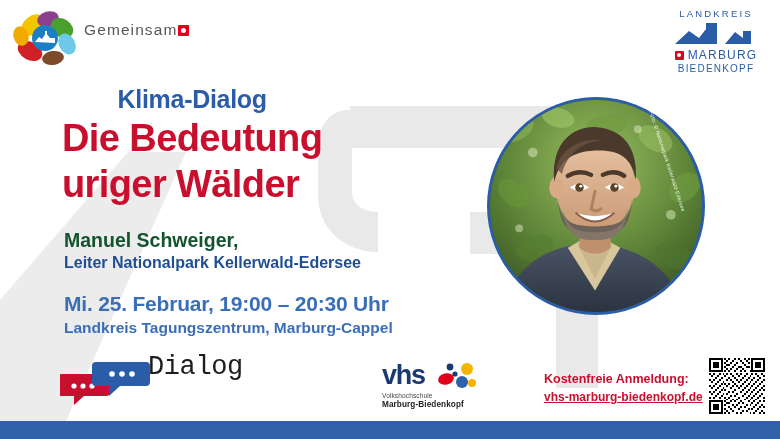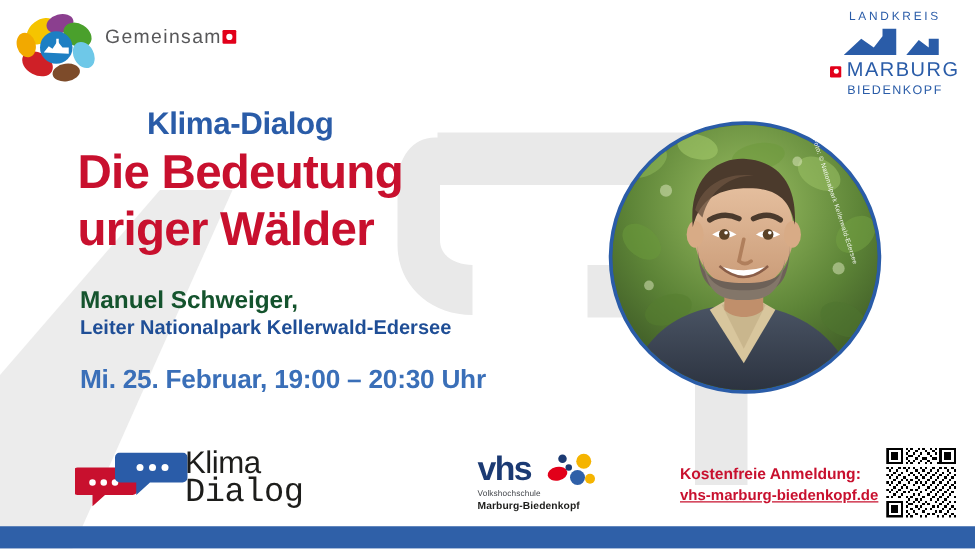--- a/index.html
+++ b/index.html
@@ -47,21 +47,21 @@
   }
   .lk-shape { margin: 3px auto 2px; width: 86px; height: 24px; display: block; }
   .lk-row { display: flex; align-items: center; justify-content: center; gap: 4px; }
   .lk-sq {
     width: 9px; height: 9px; background: #e2001a; border-radius: 1px; position: relative; flex: none;
   }
   .lk-sq::after {
     content: ""; position: absolute; left: 2.5px; top: 2.5px;
     width: 4px; height: 4px; border-radius: 50%; background: #fff;
   }
-  .lk-m { font-size: 16px; letter-spacing: 1.2px; color: #2a5ca8; font-weight: 400; }
+  .lk-m { font-size: 12px; letter-spacing: 1.2px; color: #2a5ca8; font-weight: 400; }
   .lk-b { font-size: 10px; letter-spacing: 1.2px; color: #2a5ca8; font-weight: 400; margin-top: 1px; }
 
   
   .headline { position: absolute; left: 62px; top: 84px; }
   .kd-eyebrow {
     color: #2a5ca8; font-size: 25px; font-weight: bold;
     letter-spacing: -0.3px; line-height: 30px; text-align: center;
   }
   .kd-title {
     color: #c8102e; font-size: 38px; font-weight: bold;
@@ -182,20 +182,21 @@
     <div class="kd-title">uriger Wälder</div>
   </div>
 
   <div class="speaker">
     <div class="sp-name">Manuel Schweiger,</div>
     <div class="sp-role">Leiter Nationalpark Kellerwald-Edersee</div>
   </div>
 
   <div class="datebox">
     <div class="dt-line1">Mi. 25. Februar, 19:00 – 20:30 Uhr</div>
+    <div class="dt-line2">Landkreis Tagungszentrum, Marburg-Cappel</div>
   </div>
 
   <div class="portrait">
     <svg class="ph" viewBox="0 0 218 218">
       <defs>
         <radialGradient id="leafg" cx="50%" cy="30%" r="80%">
           <stop offset="0%" stop-color="#9bbf63"></stop>
           <stop offset="55%" stop-color="#5d8437"></stop>
           <stop offset="100%" stop-color="#31491f"></stop>
         </radialGradient>
@@ -272,21 +273,20 @@
       <path d="M 2 12 h 44 a 4 4 0 0 1 4 4 v 14 a 4 4 0 0 1 -4 4 h -22 l -10 9 v -9 h -12 a 4 4 0 0 1 -4 -4 v -14 a 4 4 0 0 1 4 -4 Z" fill="#c8102e"></path>
       <circle cx="14" cy="24" r="2.6" fill="#fff"></circle>
         <circle cx="23" cy="24" r="2.6" fill="#fff"></circle>
         <circle cx="32" cy="24" r="2.6" fill="#fff"></circle>
       <path d="M 36 0 h 50 a 4 4 0 0 1 4 4 v 16 a 4 4 0 0 1 -4 4 h -26 l -11 10 v -10 h -13 a 4 4 0 0 1 -4 -4 v -16 a 4 4 0 0 1 4 -4 Z" fill="#2a5ca8"></path>
       <circle cx="52" cy="12" r="2.8" fill="#fff"></circle>
         <circle cx="62" cy="12" r="2.8" fill="#fff"></circle>
         <circle cx="72" cy="12" r="2.8" fill="#fff"></circle>
     </svg>
     <div class="kdl-text">
-      <span class="kdl-k">Klima</span>
       <span class="kdl-d">Dialog</span>
     </div>
   </div>
 
   <div class="vhs">
     <div class="vhs-word">vhs</div>
     <svg class="vhs-dots" viewBox="0 0 46 30">
       <circle cx="33" cy="7" r="6" fill="#f5b400"></circle>
       <circle cx="16" cy="5" r="3.4" fill="#1b3a73"></circle>
       <ellipse cx="12" cy="17" rx="8" ry="5.5" transform="rotate(-12 12 17)" fill="#e2001a"></ellipse>

